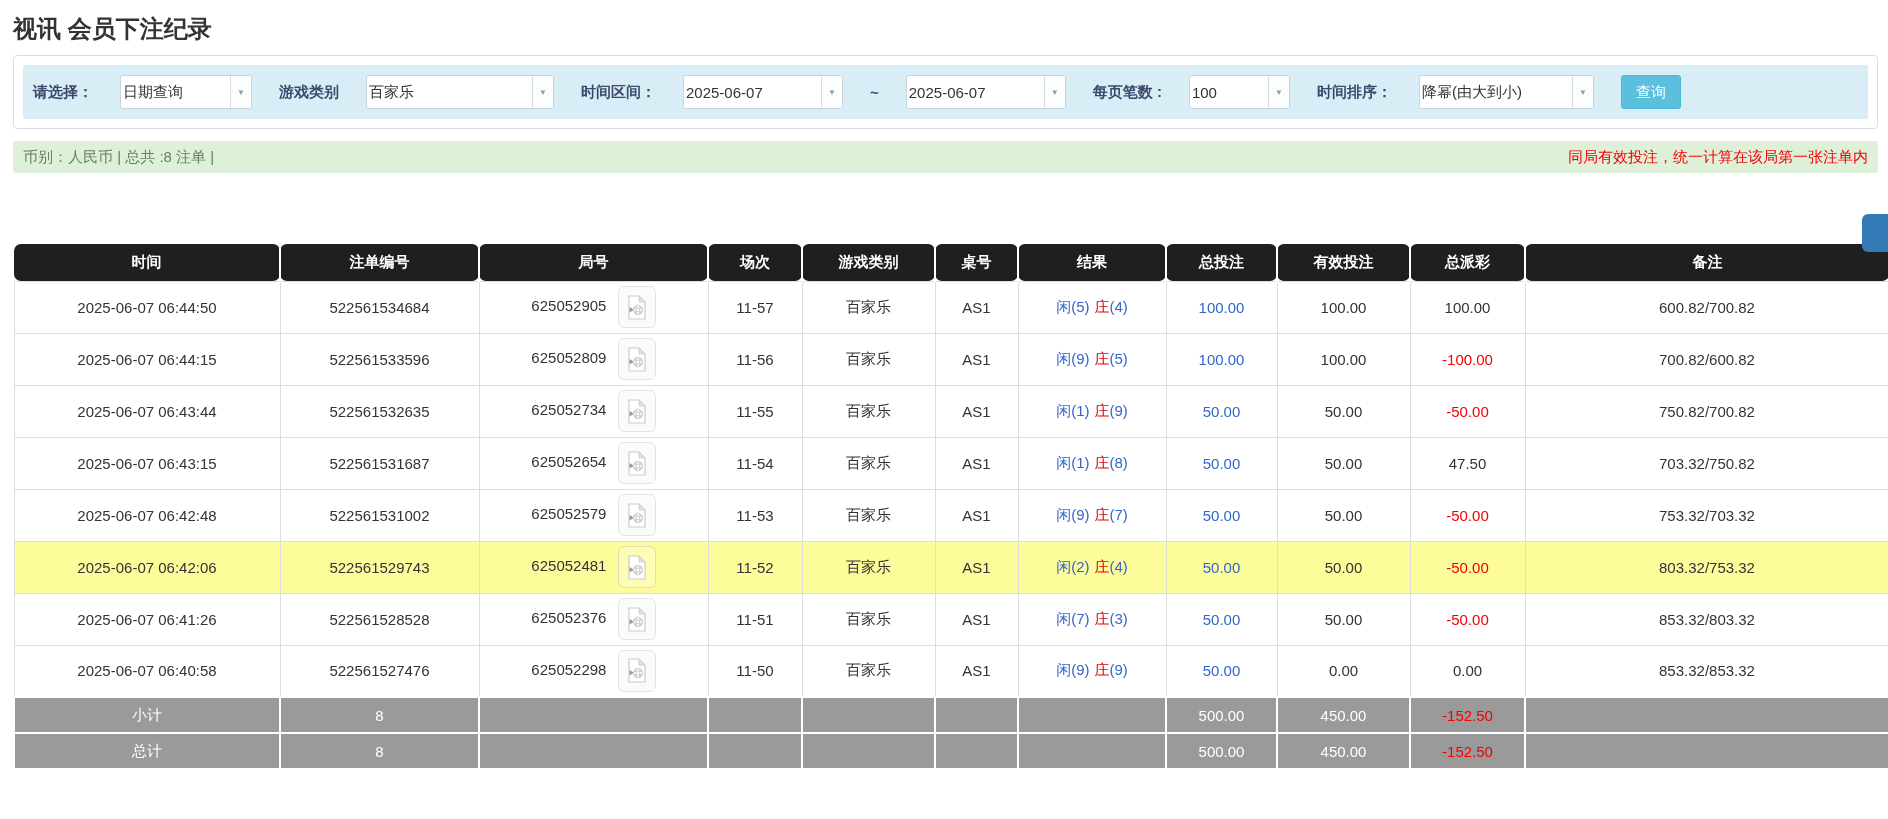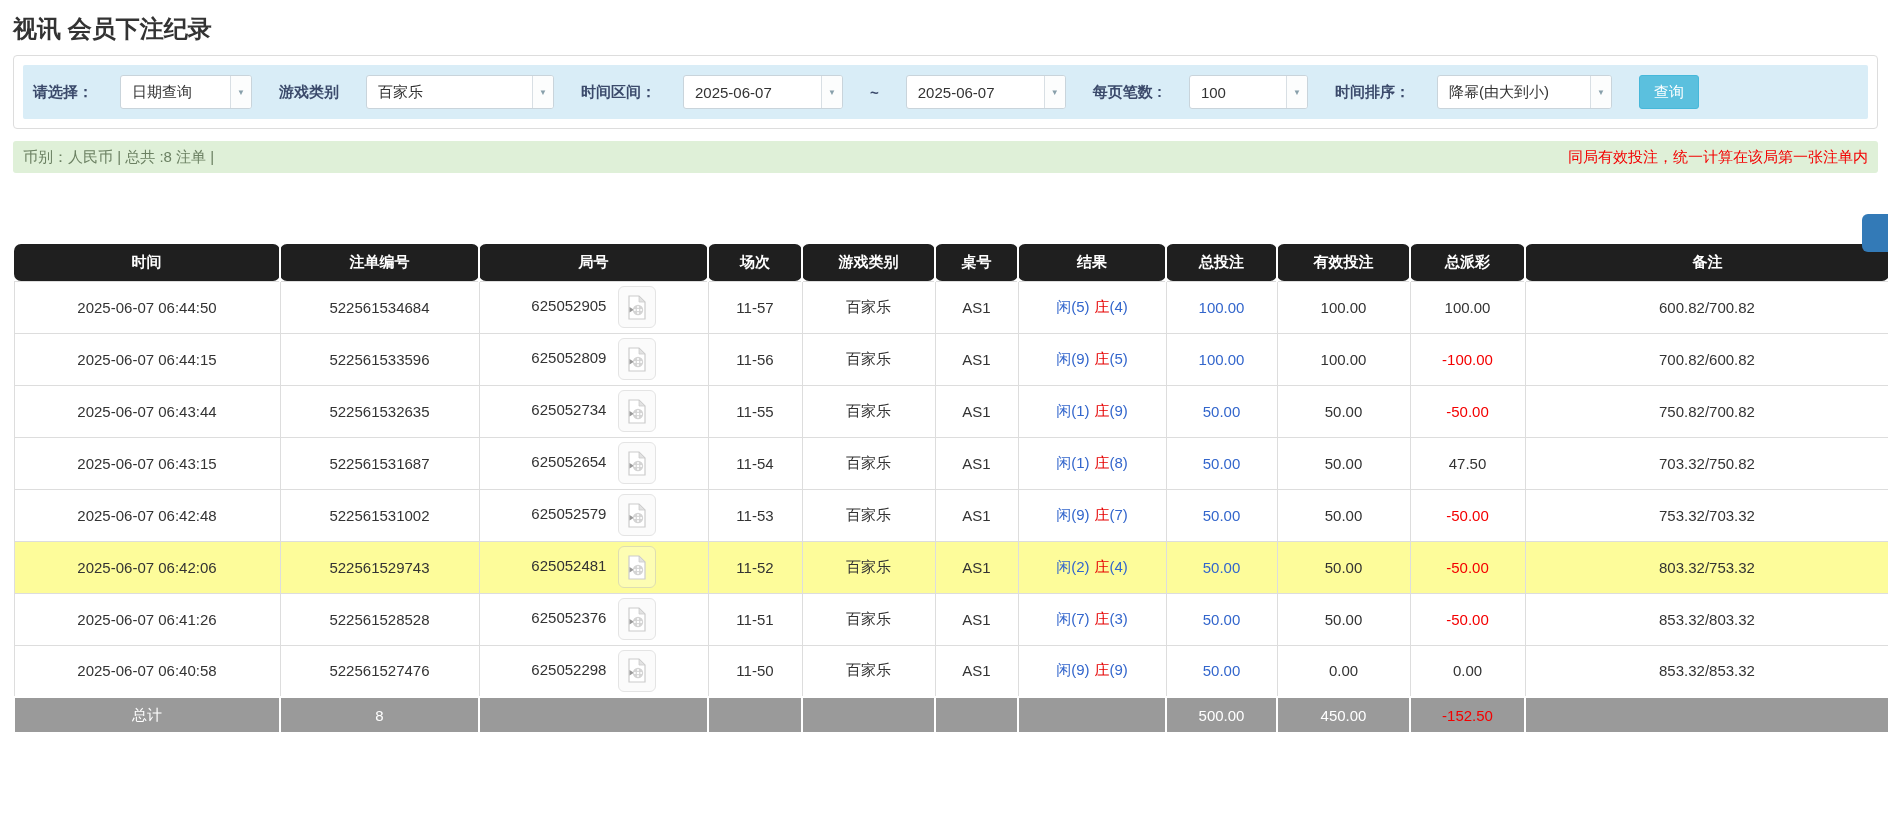--- a/index.html
+++ b/index.html
@@ -7,21 +7,21 @@
     margin: 0; width: 1888px; height: 819px; overflow: hidden;
     background: #fff; color: #333; position: relative;
     font-family: "Liberation Sans", "DejaVu Sans", sans-serif;
   }
   .page-title { font-size: 24px; font-weight: 700; color: #333; line-height: 30px; margin: 14px 0 11px 13px; }
 
   .filter-panel { margin: 0 10px 0 13px; border: 1px solid #ddd; border-radius: 4px; padding: 9px; background: #fff; }
   .filter-bar { background: #d9edf7; height: 54px; display: flex; align-items: center; padding: 0 6px 0 10px; gap: 27px; border-radius: 2px; }
   .flabel { font-size: 15px; font-weight: bold; color: #3b4a6b; white-space: nowrap; }
   .combo { display: flex; align-items: stretch; height: 34px; background: #fff; border: 1px solid #c9d4db; border-radius: 3px; overflow: hidden; cursor: pointer; flex: none; }
-  .combo-val { display: flex; align-items: center; padding: 0 11px; font-size: 15px; color: #333; flex: 1; white-space: nowrap; }
+  .combo-val { display: flex; align-items: center; padding: 0 2px; font-size: 15px; color: #333; flex: 1; white-space: nowrap; }
   .combo-arrow { width: 21px; border-left: 1px solid #d8dfe4; display: flex; align-items: center; justify-content: center; font-size: 8px; color: #88a0ab; background: #fcfdfd; }
   .btn-search { height: 34px; padding: 4px 14px; background: #5bc0de; color: #fff; border: 1px solid #46b8da; border-radius: 3px; font-size: 15px; cursor: pointer; flex: none; }
 
   .info-bar { margin: 12px 10px 0 13px; background: #dff0d8; border-radius: 3px; height: 32px; display: flex; align-items: center; justify-content: space-between; padding: 0 10px; font-size: 15px; }
   .info-left { color: #6b8062; }
   .info-right { color: #f30000; }
 
   .edge-btn { position: absolute; top: 214px; right: 0; width: 26px; height: 38px; background: #337ab7; border: none; border-radius: 6px 0 0 6px; cursor: pointer; }
 
   table.records { border-collapse: collapse; table-layout: fixed; width: 1875px; margin: 71px 0 0 13px; }
@@ -64,21 +64,21 @@
       <span class="combo-val">2025-06-07</span>
       <span class="combo-arrow">▼</span>
     </div>
     <span class="flabel">~</span>
     <div class="combo" style="width:160px">
       <span class="combo-val">2025-06-07</span>
       <span class="combo-arrow">▼</span>
     </div>
 
     <span class="flabel">每页笔数 :</span>
-    <div class="combo" style="width:119px">
+    <div class="combo" style="width:101px">
       <span class="combo-val">100</span>
       <span class="combo-arrow">▼</span>
     </div>
 
     <span class="flabel">时间排序：</span>
     <div class="combo" style="width:175px">
       <span class="combo-val">降幂(由大到小)</span>
       <span class="combo-arrow">▼</span>
     </div>
 
@@ -367,26 +367,39 @@
       <span class="blue result-player"><span>闲</span><span>(9)</span></span><span class="red">庄</span><span class="blue">(9)</span>
     </td>
     <td><a class="bet-link">50.00</a></td>
     <td>0.00</td>
     <td class="payout">0.00</td>
     <td>853.32/853.32</td>
   </tr>
 </tbody>
   <tbody>
     <tr class="foot">
-      <td>总计</td>
+      <td>小计</td>
       <td>8</td>
       <td></td>
         <td></td>
         <td></td>
       <td></td>
         <td></td>
       <td>500.00</td>
       <td>450.00</td>
       <td class="payout neg">-152.50</td>
       <td></td>
     </tr>
+    <tr class="foot">
+      <td>总计</td>
+      <td>8</td>
+      <td></td>
+        <td></td>
+        <td></td>
+      <td></td>
+        <td></td>
+      <td>500.00</td>
+      <td>450.00</td>
+      <td class="payout neg">-152.50</td>
+      <td></td>
+    </tr>
   </tbody>
 </table>
 
 </body></html>

